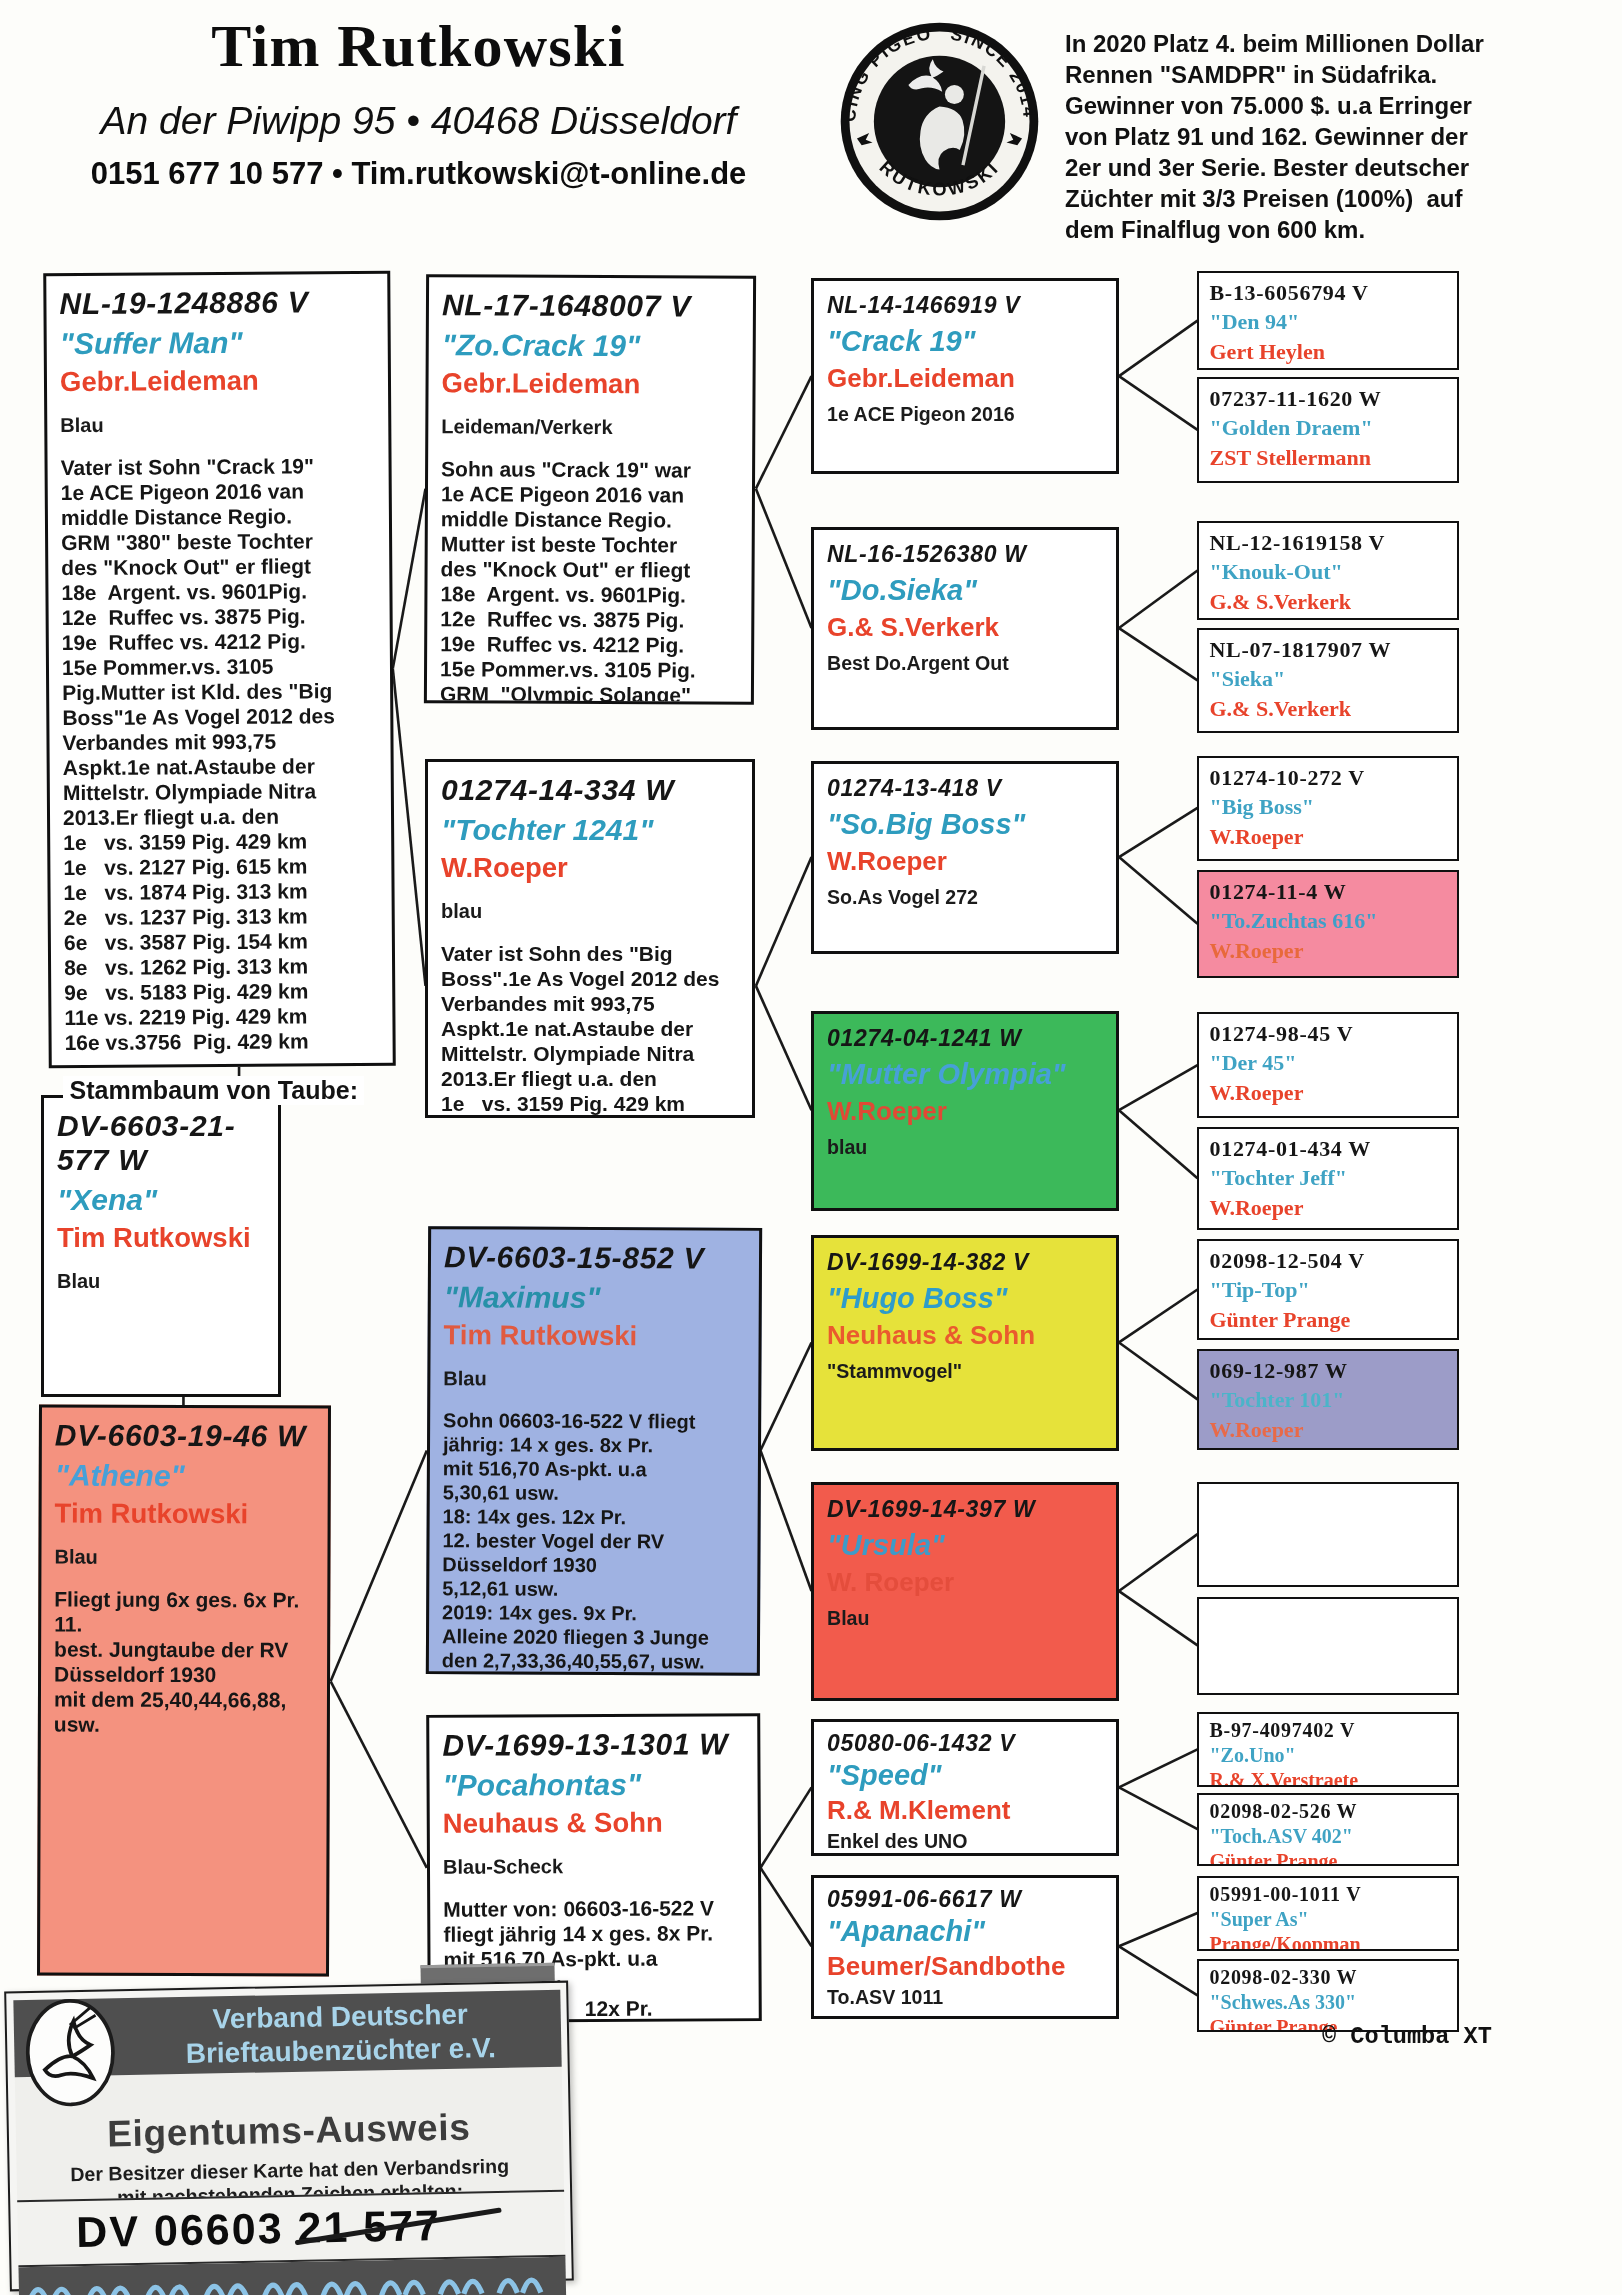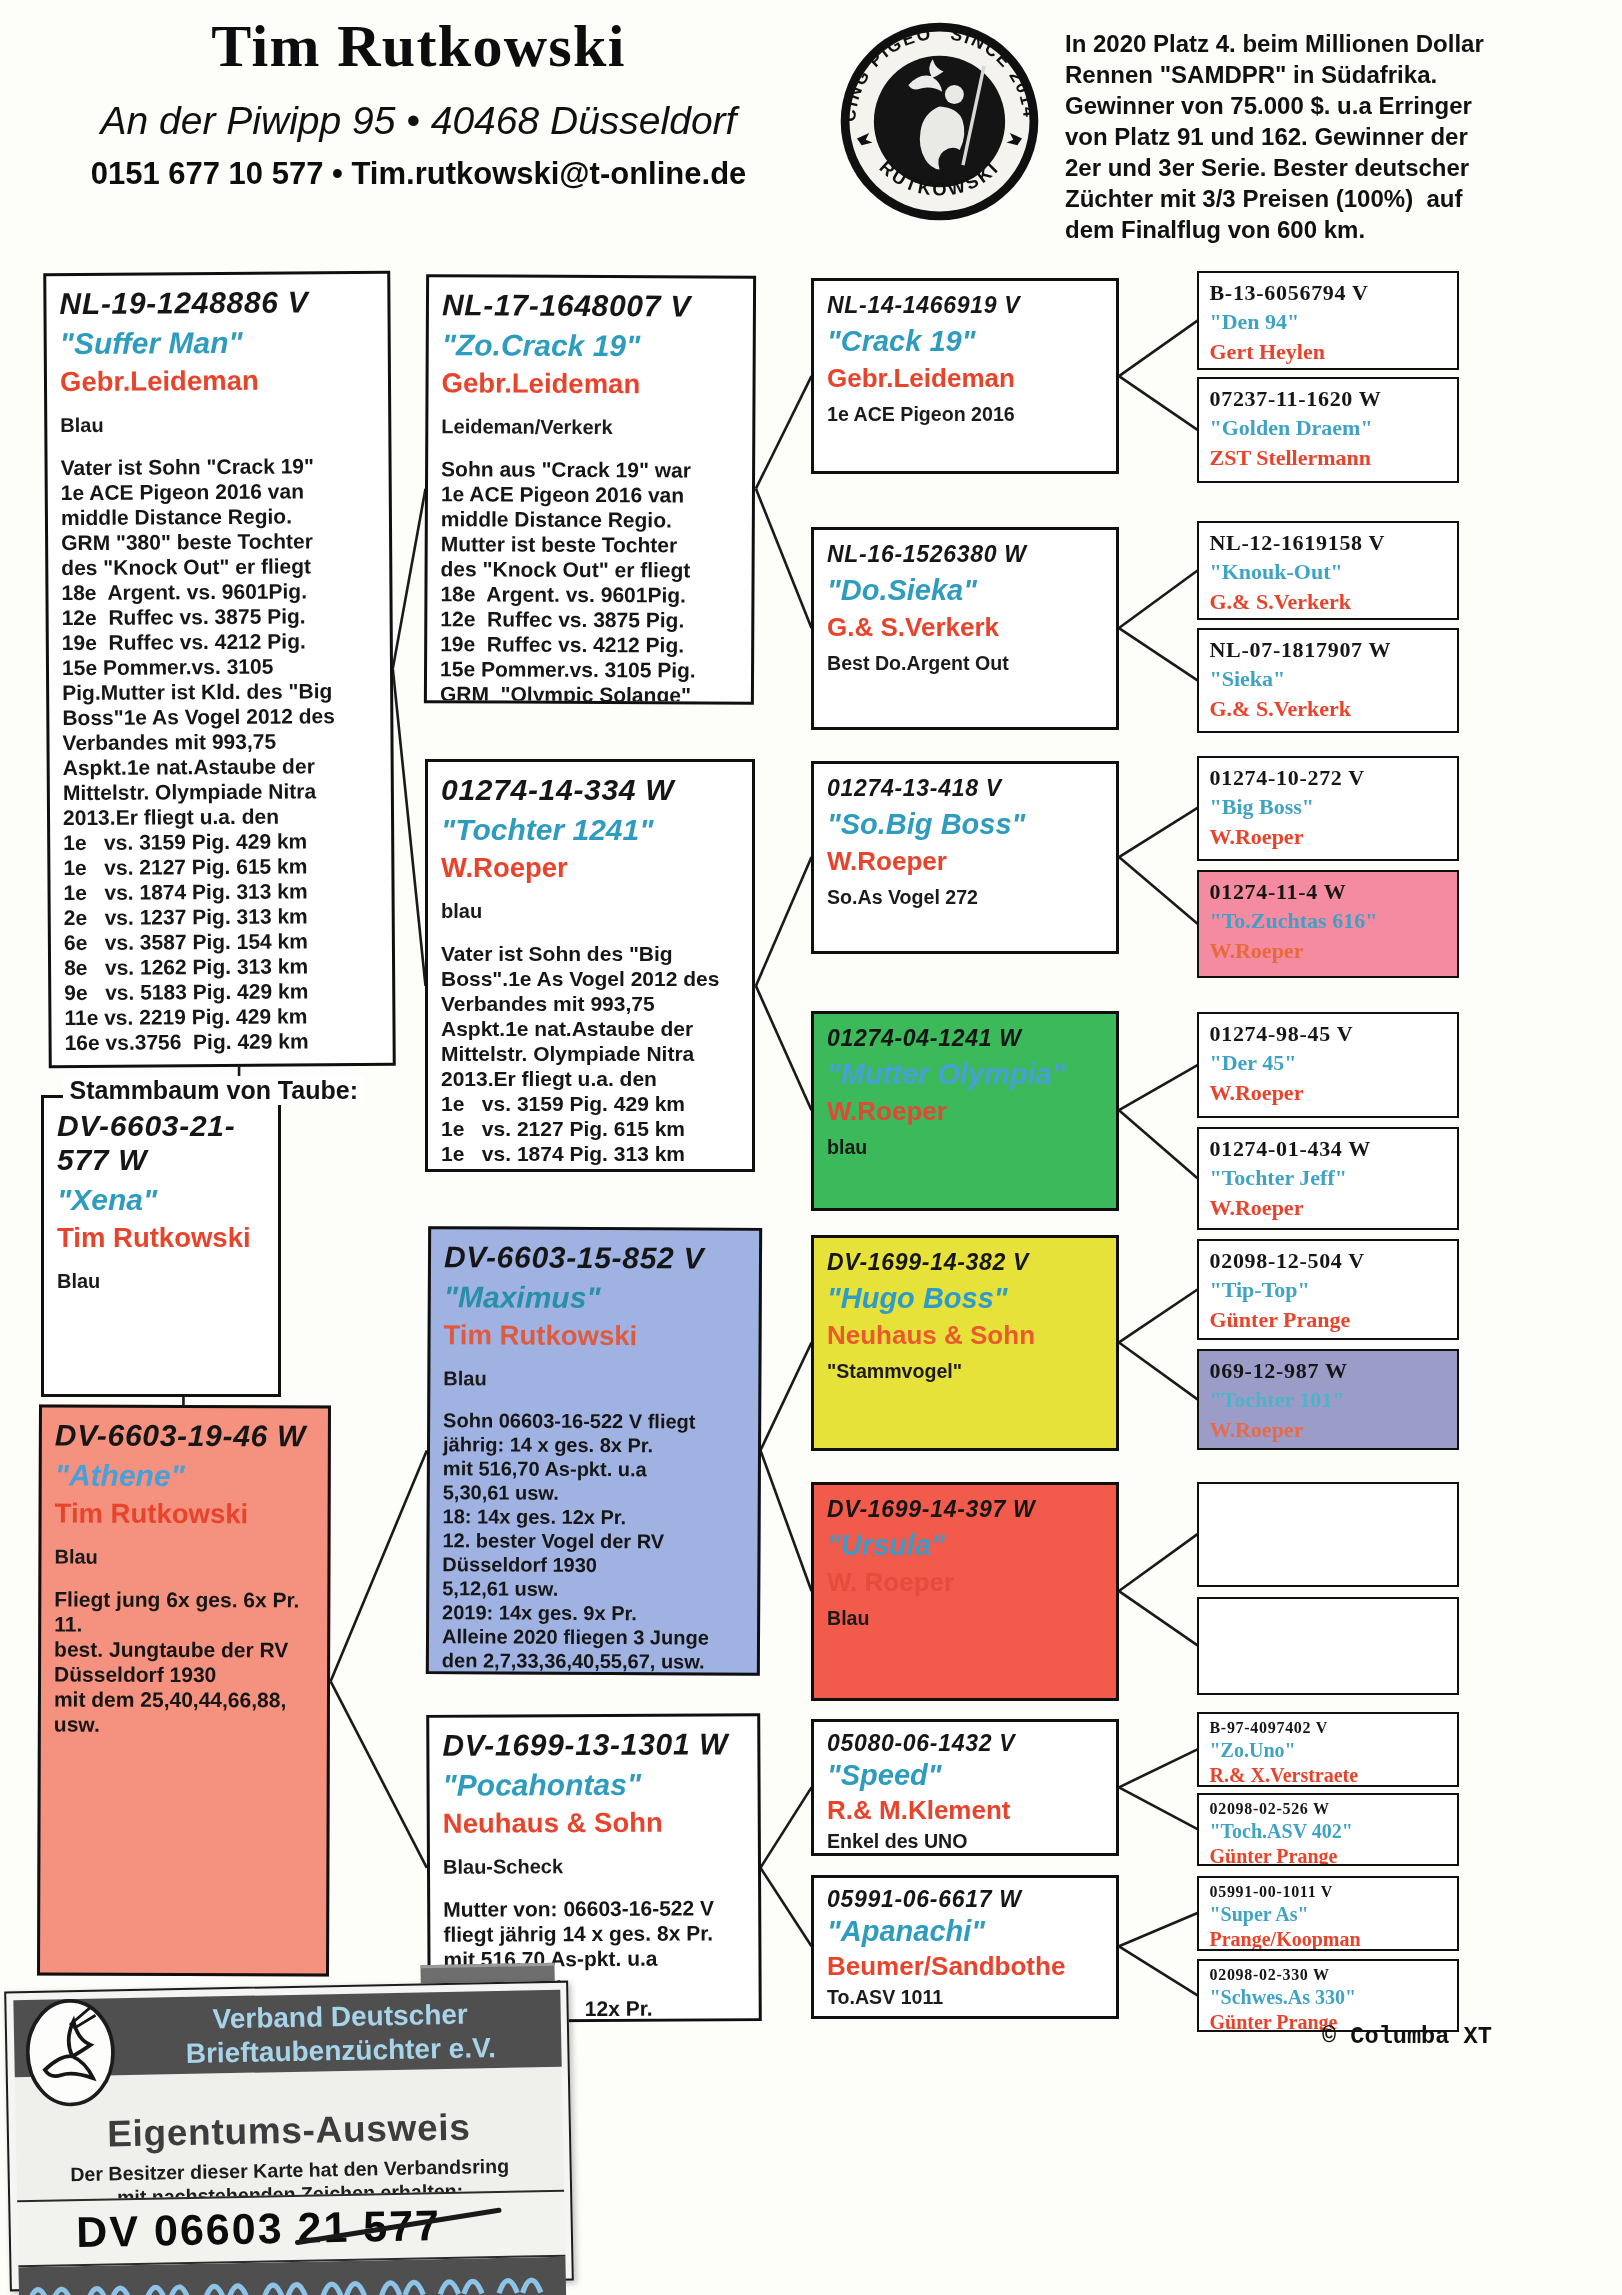--- a/index.html
+++ b/index.html
@@ -24,21 +24,21 @@
   .c3 .ring{font-size:23px;}
   .c3 .pname{font-size:29px;}
   .c3 .breeder{font-size:26px;}
   .c3 .note{margin-top:9.2px;font-size:19.6px;}
   .rbox{position:absolute;background:#fff;border:2.6px solid #101010;padding:6.5px 10.5px;box-sizing:border-box;
         overflow:hidden;z-index:2;font-family:Liberation Serif, serif;}
   .rring{font-weight:bold;font-size:22px;letter-spacing:0.7px;color:#161616;}
   .rname{font-weight:bold;font-size:22px;color:#3FA3C4;margin-top:3.9px;}
   .rbreeder{font-weight:bold;font-size:22px;color:#E8432B;margin-top:3.9px;}
   .rbox.small{padding:5.2px 10.5px;}
-  .rbox.small .rring{font-size:16px;}
+  .rbox.small .rring{font-size:20px;}
   .rbox.small .rname{font-size:20px;margin-top:2px;}
   .rbox.small .rbreeder{font-size:20px;margin-top:2px;}
   
   .bg-salmon{background:#F4927F;}
   .bg-blue{background:#9FB2E2;}
   .bg-green{background:#3CB95A;}
   .bg-yellow{background:#E6E23A;}
   .bg-red{background:#F25B4C;}
   .bg-pink{background:#F58BA0;}
   .bg-lavender{background:#9C9CC8;}
@@ -215,21 +215,21 @@
 Mutter ist beste Tochter
 des "Knock Out" er fliegt
 18e  Argent. vs. 9601Pig.
 12e  Ruffec vs. 3875 Pig.
 19e  Ruffec vs. 4212 Pig.
 15e Pommer.vs. 3105 Pig.
 GRM  "Olympic Solange"
 1e nat.ACEP WHZB 2009</div>
   </div>
 
-  <div class="pbox" style="left:425px;top:759px;width:330px;height:413px;">
+  <div class="pbox" style="left:425px;top:759px;width:330px;height:359px;">
     <div class="ring">01274-14-334 W</div>
     <div class="pname">"Tochter 1241"</div>
     <div class="breeder">W.Roeper</div>
     <div class="note">blau</div>
     <div class="pbody">Vater ist Sohn des "Big
 Boss".1e As Vogel 2012 des
 Verbandes mit 993,75
 Aspkt.1e nat.Astaube der
 Mittelstr. Olympiade Nitra
 2013.Er fliegt u.a. den

